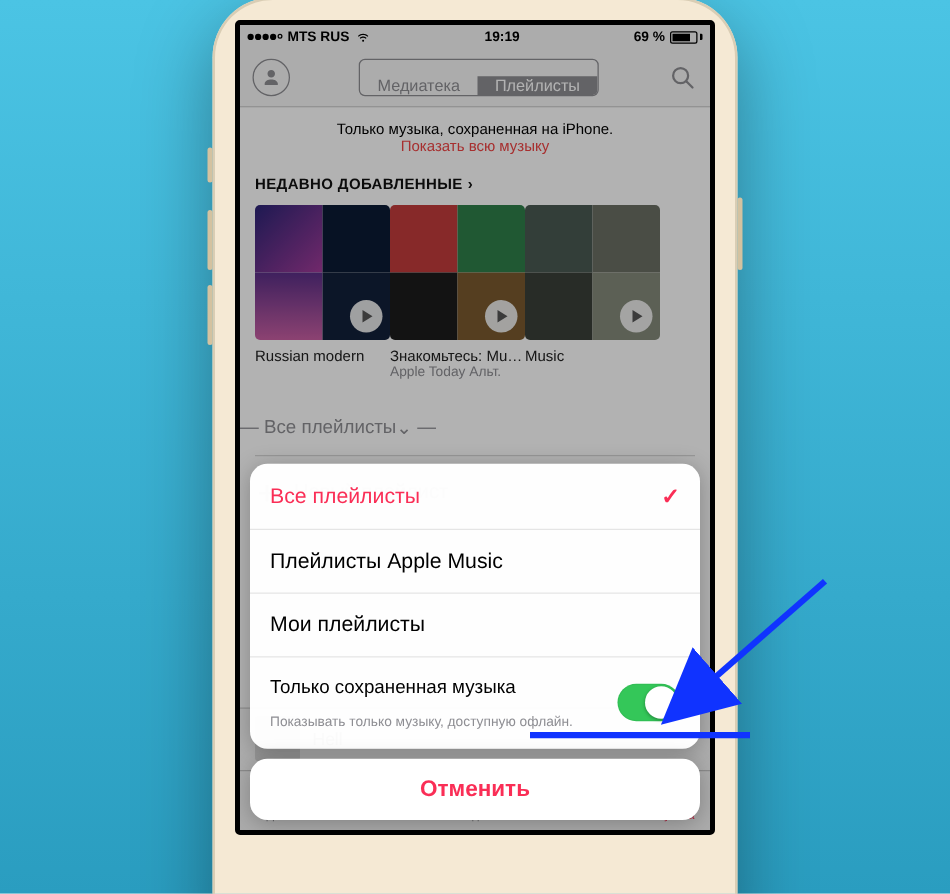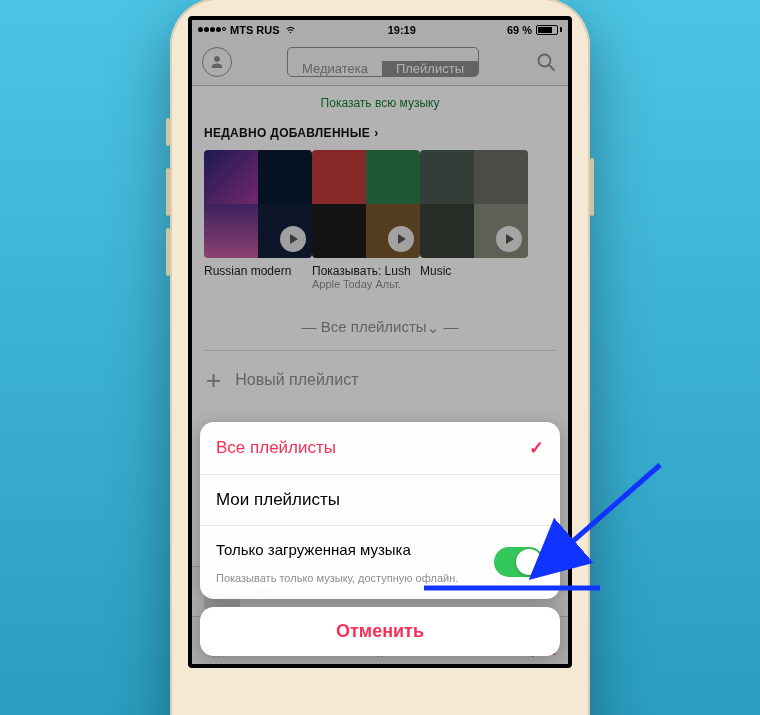--- a/index.html
+++ b/index.html
@@ -60,41 +60,41 @@
     align-items:flex-end;
   }
   .segmented .seg { padding:0 14px; font-size:13px; display:flex; align-items:center; color:#8e8e93; }
   .segmented .seg.active { background:#8e8e93; color:#fff; }
   .search-icon { width:24px; height:24px; color:#8e8e93; }
   
   .content { position:relative; height:calc(100% - 66px); background:#fff; }
   .info {
     text-align:center; padding:10px 8px 12px; font-size:12px; color:#000;
   }
-  .info a { color:#15803d; text-decoration:none; }
+  .info a { color:#ef4444; text-decoration:none; }
   .section-head {
     font-size:12px; font-weight:700; letter-spacing:.3px; color:#111;
     padding:4px 12px 10px; display:flex; gap:4px;
   }
   .hscroll { display:flex; gap:0; padding:0 12px 10px; }
   .card { width:108px; }
   .thumb {
     width:108px; height:108px; border-radius:4px; position:relative; overflow:hidden;
     display:grid; grid-template-columns:1fr 1fr; grid-template-rows:1fr 1fr;
   }
   .thumb .q { background:#999; }
   .play-badge {
     position:absolute; right:6px; bottom:6px; width:26px; height:26px;
     background:rgba(240,240,240,.95); border-radius:50%;
     display:flex; align-items:center; justify-content:center;
   }
   .play-badge::after { content:""; border-left:8px solid #555; border-top:5px solid transparent; border-bottom:5px solid transparent; margin-left:2px; }
   .card-title { font-size:12px; color:#222; margin-top:6px; white-space:nowrap; overflow:hidden; text-overflow:ellipsis; }
   .card-sub { font-size:11px; color:#8e8e93; white-space:nowrap; overflow:hidden; text-overflow:ellipsis; }
-  .group-title { text-align:center; color:#8e8e93; font-size:15px; padding:18px 0 14px; }
+  .group-title { text-align:left; color:#8e8e93; font-size:15px; padding:18px 0 14px; }
   .group-title .chev { display:inline-block; transform:translateY(1px); }
   .divider { height:1px; background:#d9d9d9; margin:0 12px; }
   .newpl { display:flex; align-items:center; gap:14px; padding:16px 14px; color:#8e8e93; font-size:16px; }
   .plus { font-size:26px; color:#8e8e93; line-height:1; }
   .nowplaying { position:absolute; left:0; right:0; bottom:48px; height:50px; background:#fafafa; border-top:1px solid #d0d0d0; display:flex; align-items:center; padding:0 12px; gap:10px; }
   .np-art { width:36px; height:36px; background:#ddd; border-radius:3px; }
   .np-title { font-size:14px; color:#333; flex:1; }
   .tabbar { position:absolute; left:0; right:0; bottom:0; height:48px; background:#f7f7f7; border-top:1px solid #c8c8c8; display:flex; }
   .tab { flex:1; display:flex; flex-direction:column; align-items:center; justify-content:center; font-size:9px; color:#8e8e93; gap:1px; }
   .tab.active { color:#fa2e56; }
@@ -190,20 +190,21 @@
             <div class="seg active">Плейлисты</div>
           </div>
           <svg class="search-icon" viewBox="0 0 24 24">
               <circle cx="10.5" cy="10.5" r="6" fill="none" stroke="#8e8e93" stroke-width="1.8"></circle>
               <line x1="15.2" y1="15.2" x2="20" y2="20" stroke="#8e8e93" stroke-width="1.8" stroke-linecap="round"></line>
             </svg>
         </div>
 
         <div class="content">
           <div class="info">
+            <div>Только музыка, сохраненная на iPhone.</div>
             <a href="#">Показать всю музыку</a>
           </div>
 
           <div class="section-head">
             <span>НЕДАВНО ДОБАВЛЕННЫЕ</span>
             <span>›</span>
           </div>
 
           <div class="hscroll">
             <div class="card">
@@ -217,21 +218,21 @@
               <div class="card-title">Russian modern</div>
             </div>
             <div class="card">
               <div class="thumb">
                 <div class="q" style="background:#c23b3b"></div>
                 <div class="q" style="background:#2e7f4a"></div>
                 <div class="q" style="background:#1c1c1c"></div>
                 <div class="q" style="background:#7a5a2e"></div>
                 <div class="play-badge"></div>
               </div>
-              <div class="card-title">Показывать: Lush</div>
+              <div class="card-title">Знакомьтесь: Music</div>
               <div class="card-sub">Apple Today Альт.</div>
             </div>
             <div class="card">
               <div class="thumb">
                 <div class="q" style="background:#4a5a52"></div>
                 <div class="q" style="background:#6a6f64"></div>
                 <div class="q" style="background:#3a4038"></div>
                 <div class="q" style="background:#848a7a"></div>
                 <div class="play-badge"></div>
               </div>
@@ -290,25 +291,28 @@
 
         <div class="dim"></div>
 
         <div class="sheet-wrap">
           <div class="sheet">
             <div class="row selected">
               <span class="lbl">Все плейлисты</span>
               <span class="check">✓</span>
             </div>
             <div class="row">
+              <span class="lbl">Плейлисты Apple Music</span>
+            </div>
+            <div class="row">
               <span class="lbl">Мои плейлисты</span>
             </div>
             <div class="row toggle-row">
               <div class="txtcol">
-                <span class="lbl" style="font-size:15px">Только загруженная музыка</span>
+                <span class="lbl" style="font-size:15px">Только сохраненная музыка</span>
                 <span class="sub">Показывать только музыку, доступную офлайн.</span>
               </div>
               <div class="toggle">
                 <div class="knob"></div>
               </div>
             </div>
           </div>
           <div class="cancel">
             <span>Отменить</span>
           </div>

